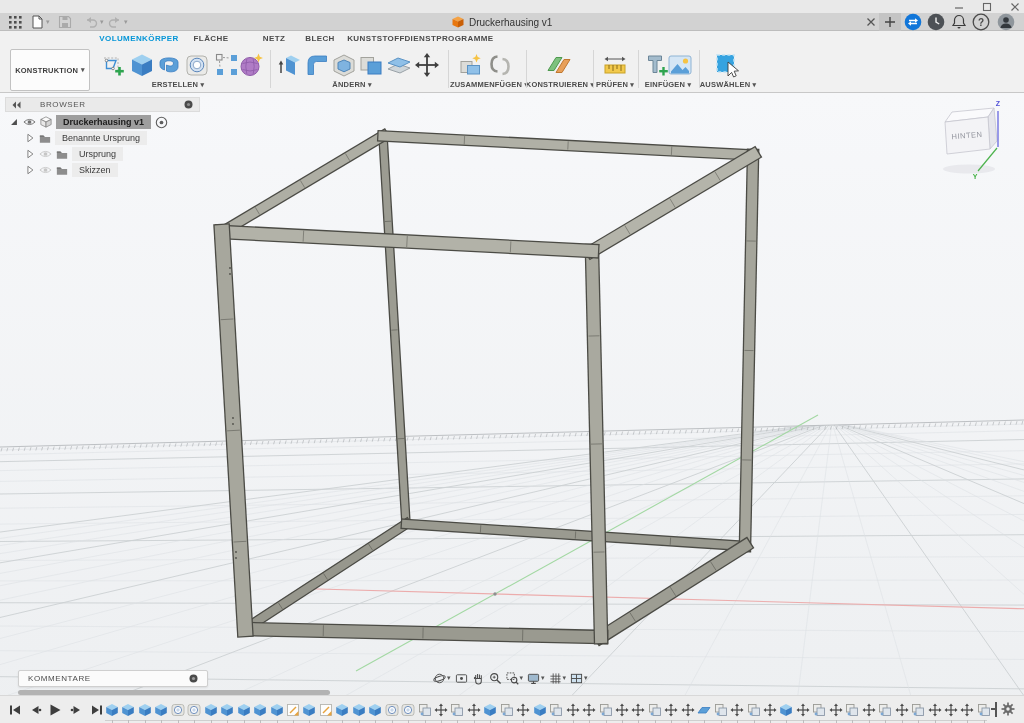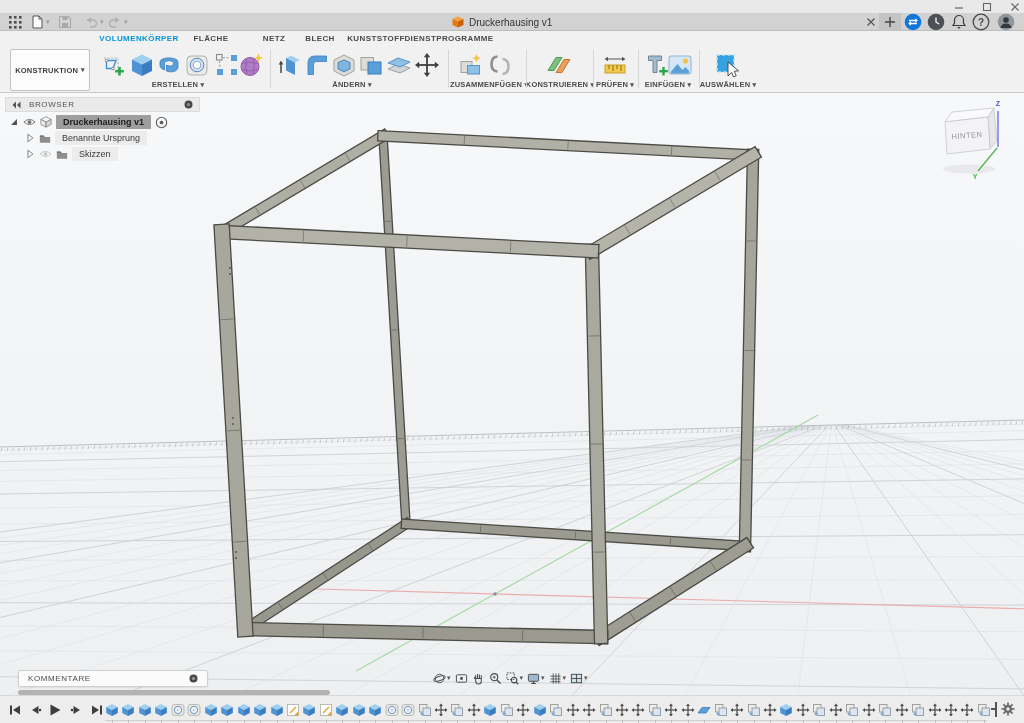--- a/index.html
+++ b/index.html
@@ -25,21 +25,21 @@
   .tgicon{position:absolute;top:5px;width:26px;height:26px;}
   .tglabel{position:absolute;top:33px;transform:translateX(-50%);font-size:7.5px;color:#4b4b4b;
         letter-spacing:.2px;white-space:nowrap;font-weight:bold;}
   .tdivider{position:absolute;top:3px;width:1px;height:38px;background:#d6d6d6;}
   .caret{font-size:7px;color:#555;}
   
   #scene{left:0;top:93px;width:1024px;height:630px;}
   #viewcube{left:925px;top:95px;width:100px;height:95px;}
   
   #browser-head{left:5px;top:97px;width:195px;height:15px;background:#eaeaea;border:1px solid #dcdcdc;
-        box-sizing:border-box;display:flex;align-items:center;padding:0 6px;gap:8px;}
+        box-sizing:border-box;display:flex;align-items:center;padding:0 6px;gap:19px;}
   #browser-head-label{font-size:8px;color:#555;letter-spacing:.6px;}
   #browser-tree{left:5px;top:114px;width:220px;}
   .brow{height:16px;display:flex;align-items:center;gap:4px;}
   .bchip{font-size:9px;padding:1.5px 7px 2px 7px;background:#ececec;color:#3a3a3a;white-space:nowrap;}
   .bchip.sel{background:#9e9e9e;color:#1c1c1c;font-weight:bold;}
   
   #comments-bar{left:18px;top:670px;width:190px;height:17px;background:#fbfbfb;border:1px solid #cfcfcf;
         border-radius:2px;display:flex;align-items:center;padding:0 9px;box-sizing:border-box;
         box-shadow:0 1px 2px rgba(0,0,0,.08);}
   #comments-label{font-size:8px;color:#4a4a4a;letter-spacing:.6px;}
@@ -614,20 +614,34 @@
           <polygon points="3.5,1.5 9.5,6 3.5,10.5" fill="#fdfdfd" stroke="#7a7a7a" stroke-width="1.1"></polygon>
         </svg></span>
       <span style="display:inline-block;width:13px;height:12px;line-height:0"><svg width="13" height="12" viewBox="0 0 14 10">
           <path d="M1 5 Q7 -0.5 13 5 Q7 10.5 1 5 Z" fill="none" stroke="#c6c6c6"></path>
           <circle cx="7" cy="5" r="2" fill="#c6c6c6"></circle>
         </svg></span>
       <span style="display:inline-block;width:12px;height:11px;line-height:0"><svg width="12" height="11" viewBox="0 0 14 12">
           <path d="M1 2.5 L5.2 2.5 L6.7 4.2 L13 4.2 L13 11 L1 11 Z" fill="#8d8d8d"></path>
           <path d="M1 2.5 L5.2 2.5 L6.7 4.2 L1 4.2 Z" fill="#767676"></path>
         </svg></span>
+      <span class="bchip">Ursprung</span>
+    </div>
+    <div class="brow" style="padding-left:20px">
+      <span style="display:inline-block;width:10px;height:10px;line-height:0"><svg width="10" height="10" viewBox="0 0 12 12">
+          <polygon points="3.5,1.5 9.5,6 3.5,10.5" fill="#fdfdfd" stroke="#7a7a7a" stroke-width="1.1"></polygon>
+        </svg></span>
+      <span style="display:inline-block;width:13px;height:12px;line-height:0"><svg width="13" height="12" viewBox="0 0 14 10">
+          <path d="M1 5 Q7 -0.5 13 5 Q7 10.5 1 5 Z" fill="none" stroke="#c6c6c6"></path>
+          <circle cx="7" cy="5" r="2" fill="#c6c6c6"></circle>
+        </svg></span>
+      <span style="display:inline-block;width:12px;height:11px;line-height:0"><svg width="12" height="11" viewBox="0 0 14 12">
+          <path d="M1 2.5 L5.2 2.5 L6.7 4.2 L13 4.2 L13 11 L1 11 Z" fill="#8d8d8d"></path>
+          <path d="M1 2.5 L5.2 2.5 L6.7 4.2 L1 4.2 Z" fill="#767676"></path>
+        </svg></span>
       <span class="bchip">Skizzen</span>
     </div>
   </div>
 
 <div id="comments-bar" class="abs">
   <span id="comments-label">KOMMENTARE</span>
   <svg width="9" height="9" style="margin-left:auto">
     <circle cx="4.5" cy="4.5" r="4" fill="#4a4a4a"></circle>
       <circle cx="4.5" cy="4.5" r="1.6" fill="#9b9b9b"></circle>
   </svg>

